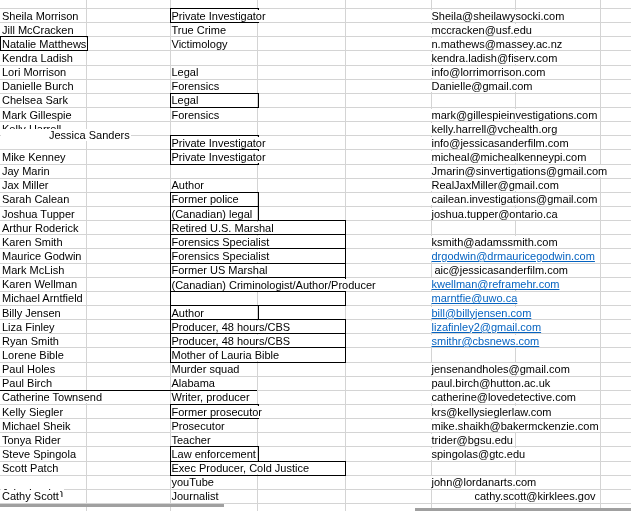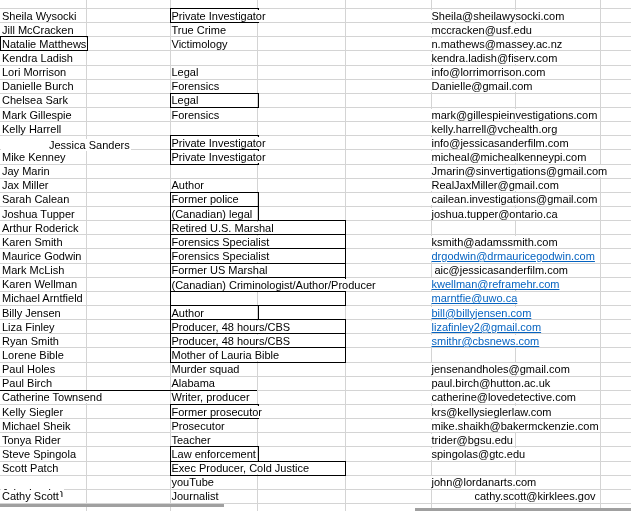--- a/index.html
+++ b/index.html
@@ -118,21 +118,21 @@
       <div class="borderbox" style="left: 170px; top: 305px; width: 88.5px; height: 15.1429px; border-color: rgb(0, 0, 0);"></div>
       <div class="borderbox" style="left: 170px; top: 319.143px; width: 175.5px; height: 15.1429px; border-color: rgb(0, 0, 0);"></div>
       <div class="borderbox" style="left: 170px; top: 333.286px; width: 175.5px; height: 15.1429px; border-color: rgb(0, 0, 0);"></div>
       <div class="borderbox" style="left: 170px; top: 347.429px; width: 175.5px; height: 15.1429px; border-color: rgb(0, 0, 0);"></div>
       <div class="underline-border" style="left: 0px; top: 389.857px; width: 257px; background: rgb(0, 0, 0);"></div>
       <div class="borderbox" style="left: 170px; top: 404px; width: 88.5px; height: 15.1429px; border-color: rgb(0, 0, 0);"></div>
       <div class="borderbox" style="left: 170px; top: 446.429px; width: 88.5px; height: 15.1429px; border-color: rgb(0, 0, 0);"></div>
       <div class="borderbox" style="left: 170px; top: 460.571px; width: 175.5px; height: 15.1429px; border-color: rgb(0, 0, 0);"></div>
     </div>
   <div id="cells">
-      <div class="cell" style="left: 1px; top: 9.5px;">Sheila Wysocki</div>
+      <div class="cell" style="left: 1px; top: 9.5px;">Sheila Morrison</div>
       <div class="cell" style="left: 170.5px; top: 9.5px;">Private Investigator</div>
       <div class="cell" style="left: 430.5px; top: 9.5px;">Sheila@sheilawysocki.com</div>
       <div class="cell" style="left: 1px; top: 23.6429px;">Jill McCracken</div>
       <div class="cell" style="left: 170.5px; top: 23.6429px;">True Crime</div>
       <div class="cell" style="left: 430.5px; top: 23.6429px;">mccracken@usf.edu</div>
       <div class="cell" style="left: 1px; top: 37.7857px;">Natalie Matthews</div>
       <div class="cell" style="left: 170.5px; top: 37.7857px;">Victimology</div>
       <div class="cell" style="left: 430.5px; top: 37.7857px;">n.mathews@massey.ac.nz</div>
       <div class="cell" style="left: 1px; top: 51.9286px;">Kendra Ladish</div>
       <div class="cell" style="left: 430.5px; top: 51.9286px;">kendra.ladish@fiserv.com</div>
@@ -142,21 +142,21 @@
       <div class="cell" style="left: 1px; top: 80.2143px;">Danielle Burch</div>
       <div class="cell" style="left: 170.5px; top: 80.2143px;">Forensics</div>
       <div class="cell" style="left: 430.5px; top: 80.2143px;">Danielle@gmail.com</div>
       <div class="cell" style="left: 1px; top: 94.3571px;">Chelsea Sark</div>
       <div class="cell" style="left: 170.5px; top: 94.3571px;">Legal</div>
       <div class="cell" style="left: 1px; top: 108.5px;">Mark Gillespie</div>
       <div class="cell" style="left: 170.5px; top: 108.5px;">Forensics</div>
       <div class="cell" style="left: 430.5px; top: 108.5px;">mark@gillespieinvestigations.com</div>
       <div class="cell" style="left: 1px; top: 122.643px;">Kelly Harrell</div>
       <div class="cell" style="left: 430.5px; top: 122.643px;">kelly.harrell@vchealth.org</div>
-      <div class="cell" style="left: 1px; top: 139px; padding-left: 48px;">Jessica Sanders</div>
+      <div class="cell" style="left: 1px; top: 129px; padding-left: 48px;">Jessica Sanders</div>
       <div class="cell" style="left: 170.5px; top: 136.786px;">Private Investigator</div>
       <div class="cell" style="left: 430.5px; top: 136.786px;">info@jessicasanderfilm.com</div>
       <div class="cell" style="left: 1px; top: 150.929px;">Mike Kenney</div>
       <div class="cell" style="left: 170.5px; top: 150.929px;">Private Investigator</div>
       <div class="cell" style="left: 430.5px; top: 150.929px;">micheal@michealkenneypi.com</div>
       <div class="cell" style="left: 1px; top: 165.071px;">Jay Marin</div>
       <div class="cell" style="left: 430.5px; top: 165px;">Jmarin@sinvertigations@gmail.com</div>
       <div class="cell" style="left: 1px; top: 179.214px;">Jax Miller</div>
       <div class="cell" style="left: 170.5px; top: 179.214px;">Author</div>
       <div class="cell" style="left: 430.5px; top: 179.214px;">RealJaxMiller@gmail.com</div>

